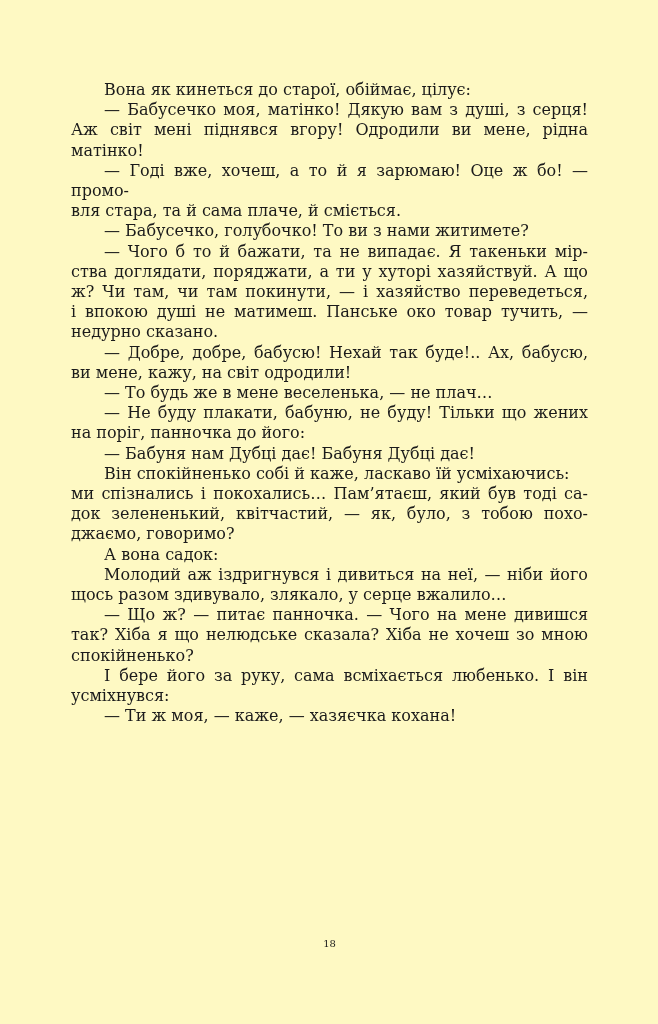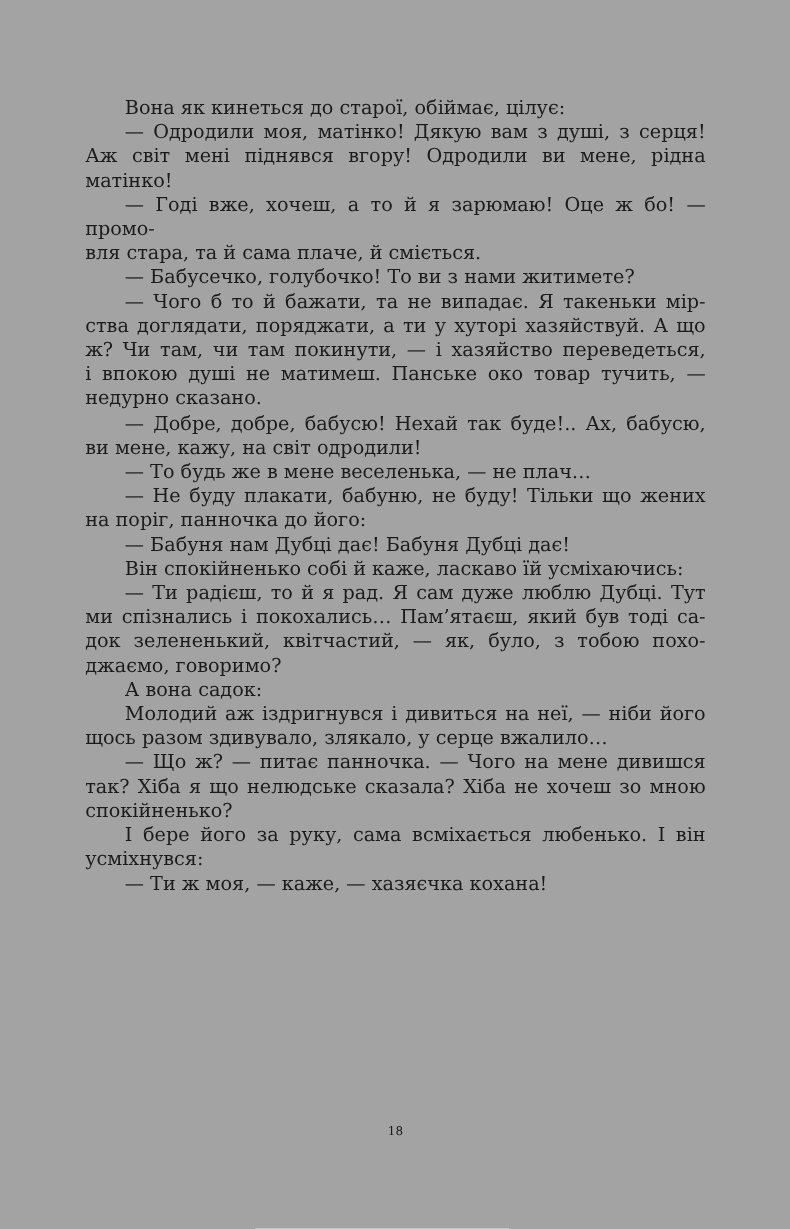--- a/index.html
+++ b/index.html
@@ -4,21 +4,21 @@
 <style>
   html, body {
     margin: 0;
     padding: 0;
     background: #ffffff;
   }
   .book-page {
     position: relative;
     width: 658px;
     height: 1024px;
-    background: #a3a3a3;
+    background: #fef9c3;
     overflow: hidden;
     font-family: "DejaVu Serif", "Liberation Serif", serif;
     color: #1b1b1b;
   }
   .text-block {
     position: absolute;
     left: 71px;
     top: 80px;
     width: 517px;
     font-size: 16px;
@@ -55,21 +55,21 @@
 <body>
 
 <div class="book-page">
   <div class="text-block">
 
     <div class="paragraph">
       <div class="line ind end">Вона як кинеться до старої, обіймає, цілує:</div>
     </div>
 
     <div class="paragraph">
-      <div class="line ind">— Одродили моя, матінко! Дякую вам з душі, з серця!</div>
+      <div class="line ind">— Бабусечко моя, матінко! Дякую вам з душі, з серця!</div>
       <div class="line">Аж світ мені піднявся вгору! Одродили ви мене, рідна</div>
       <div class="line end">матінко!</div>
     </div>
 
     <div class="paragraph">
       <div class="line ind">— Годі вже, хочеш, а то й я зарюмаю! Оце ж бо! — промо-</div>
       <div class="line end">вля стара, та й сама плаче, й сміється.</div>
     </div>
 
     <div class="paragraph">
@@ -100,21 +100,20 @@
 
     <div class="paragraph">
       <div class="line ind end">— Бабуня нам Дубці дає! Бабуня Дубці дає!</div>
     </div>
 
     <div class="paragraph">
       <div class="line ind end">Він спокійненько собі й каже, ласкаво їй усміхаючись:</div>
     </div>
 
     <div class="paragraph">
-      <div class="line ind">— Ти радієш, то й я рад. Я сам дуже люблю Дубці. Тут</div>
       <div class="line">ми спізнались і покохались… Пам’ятаєш, який був тоді са-</div>
       <div class="line">док зелененький, квітчастий, — як, було, з тобою похо-</div>
       <div class="line end">джаємо, говоримо?</div>
     </div>
 
     <div class="paragraph">
       <div class="line ind end">А вона садок:</div>
     </div>
 
 

